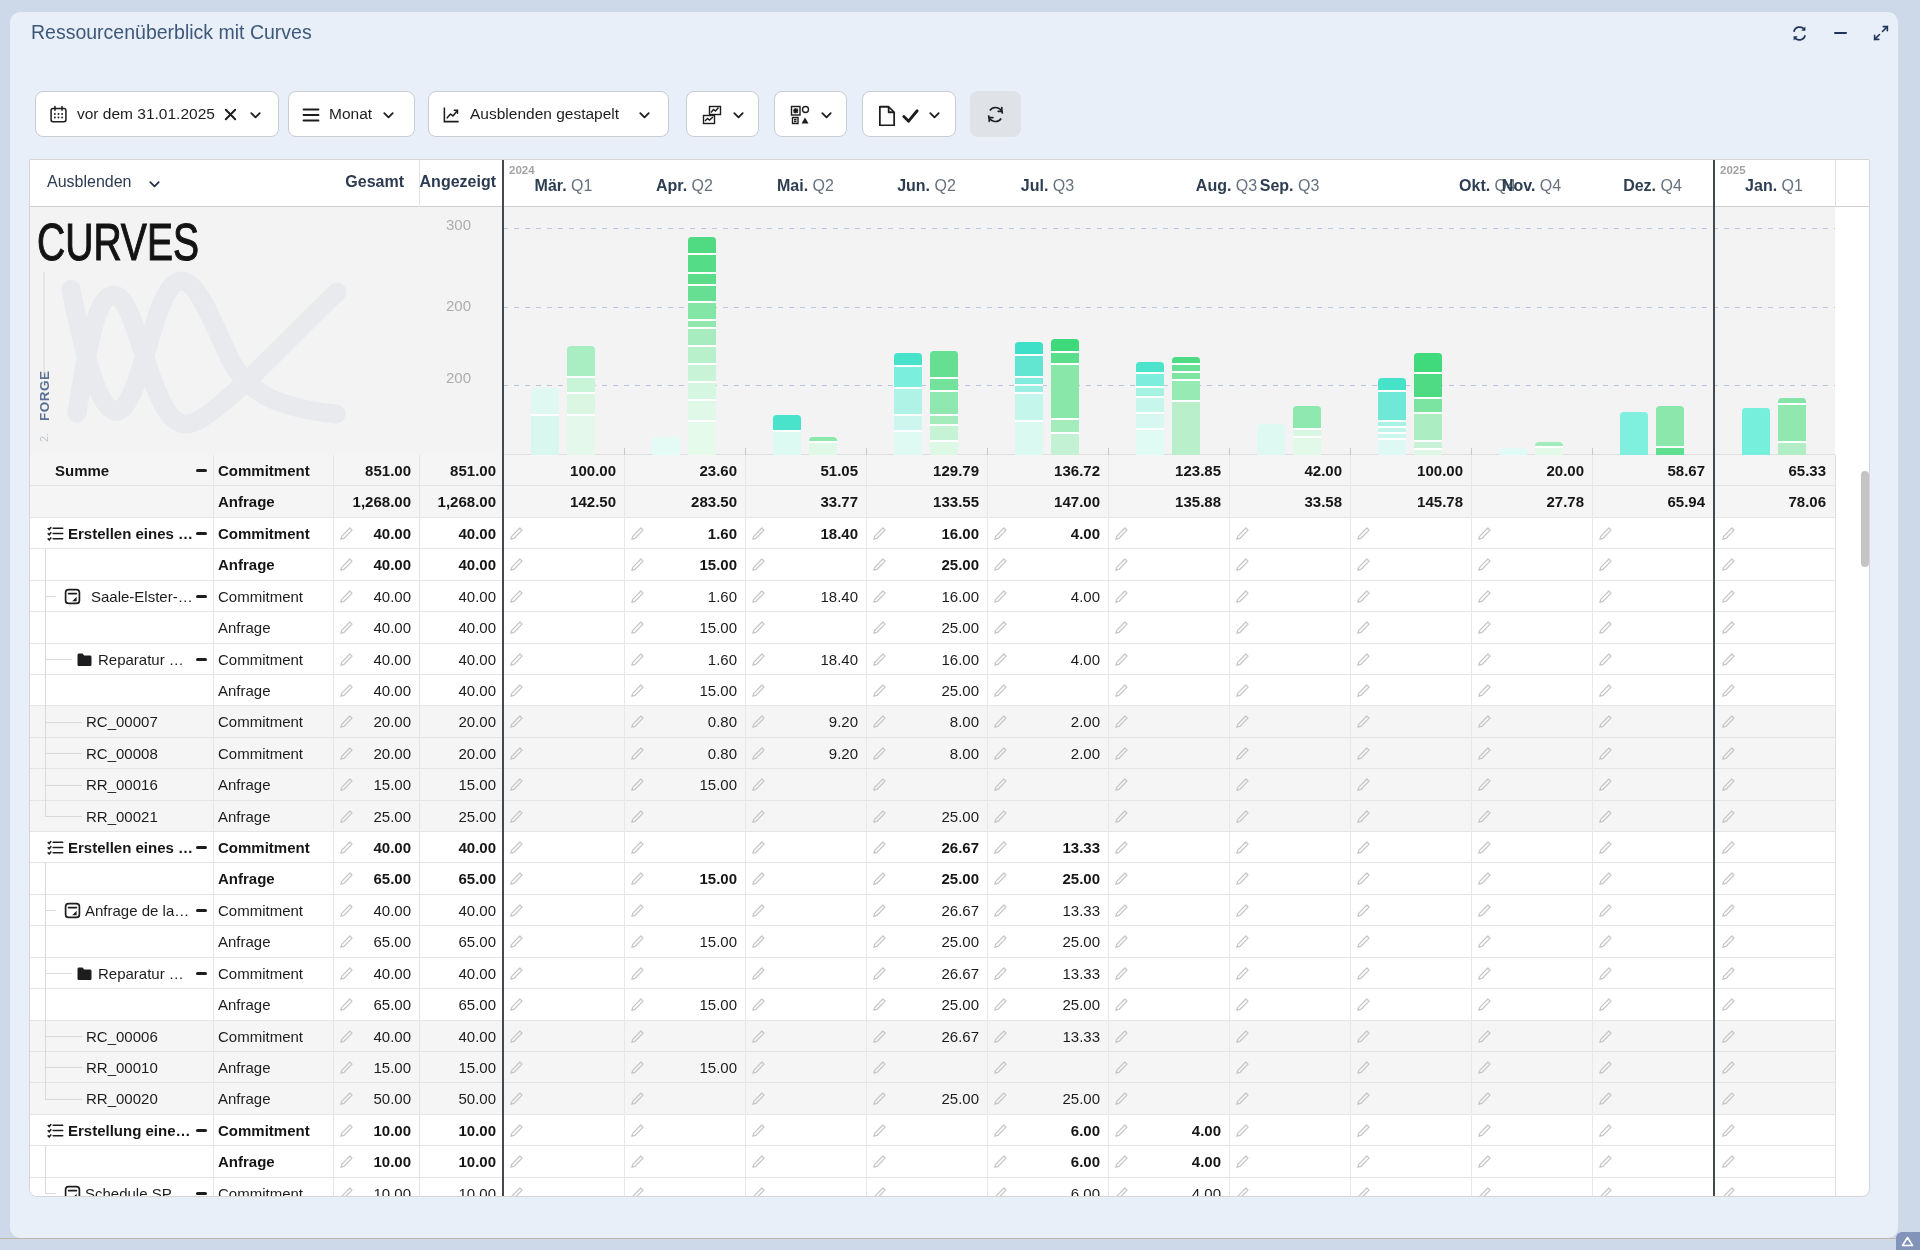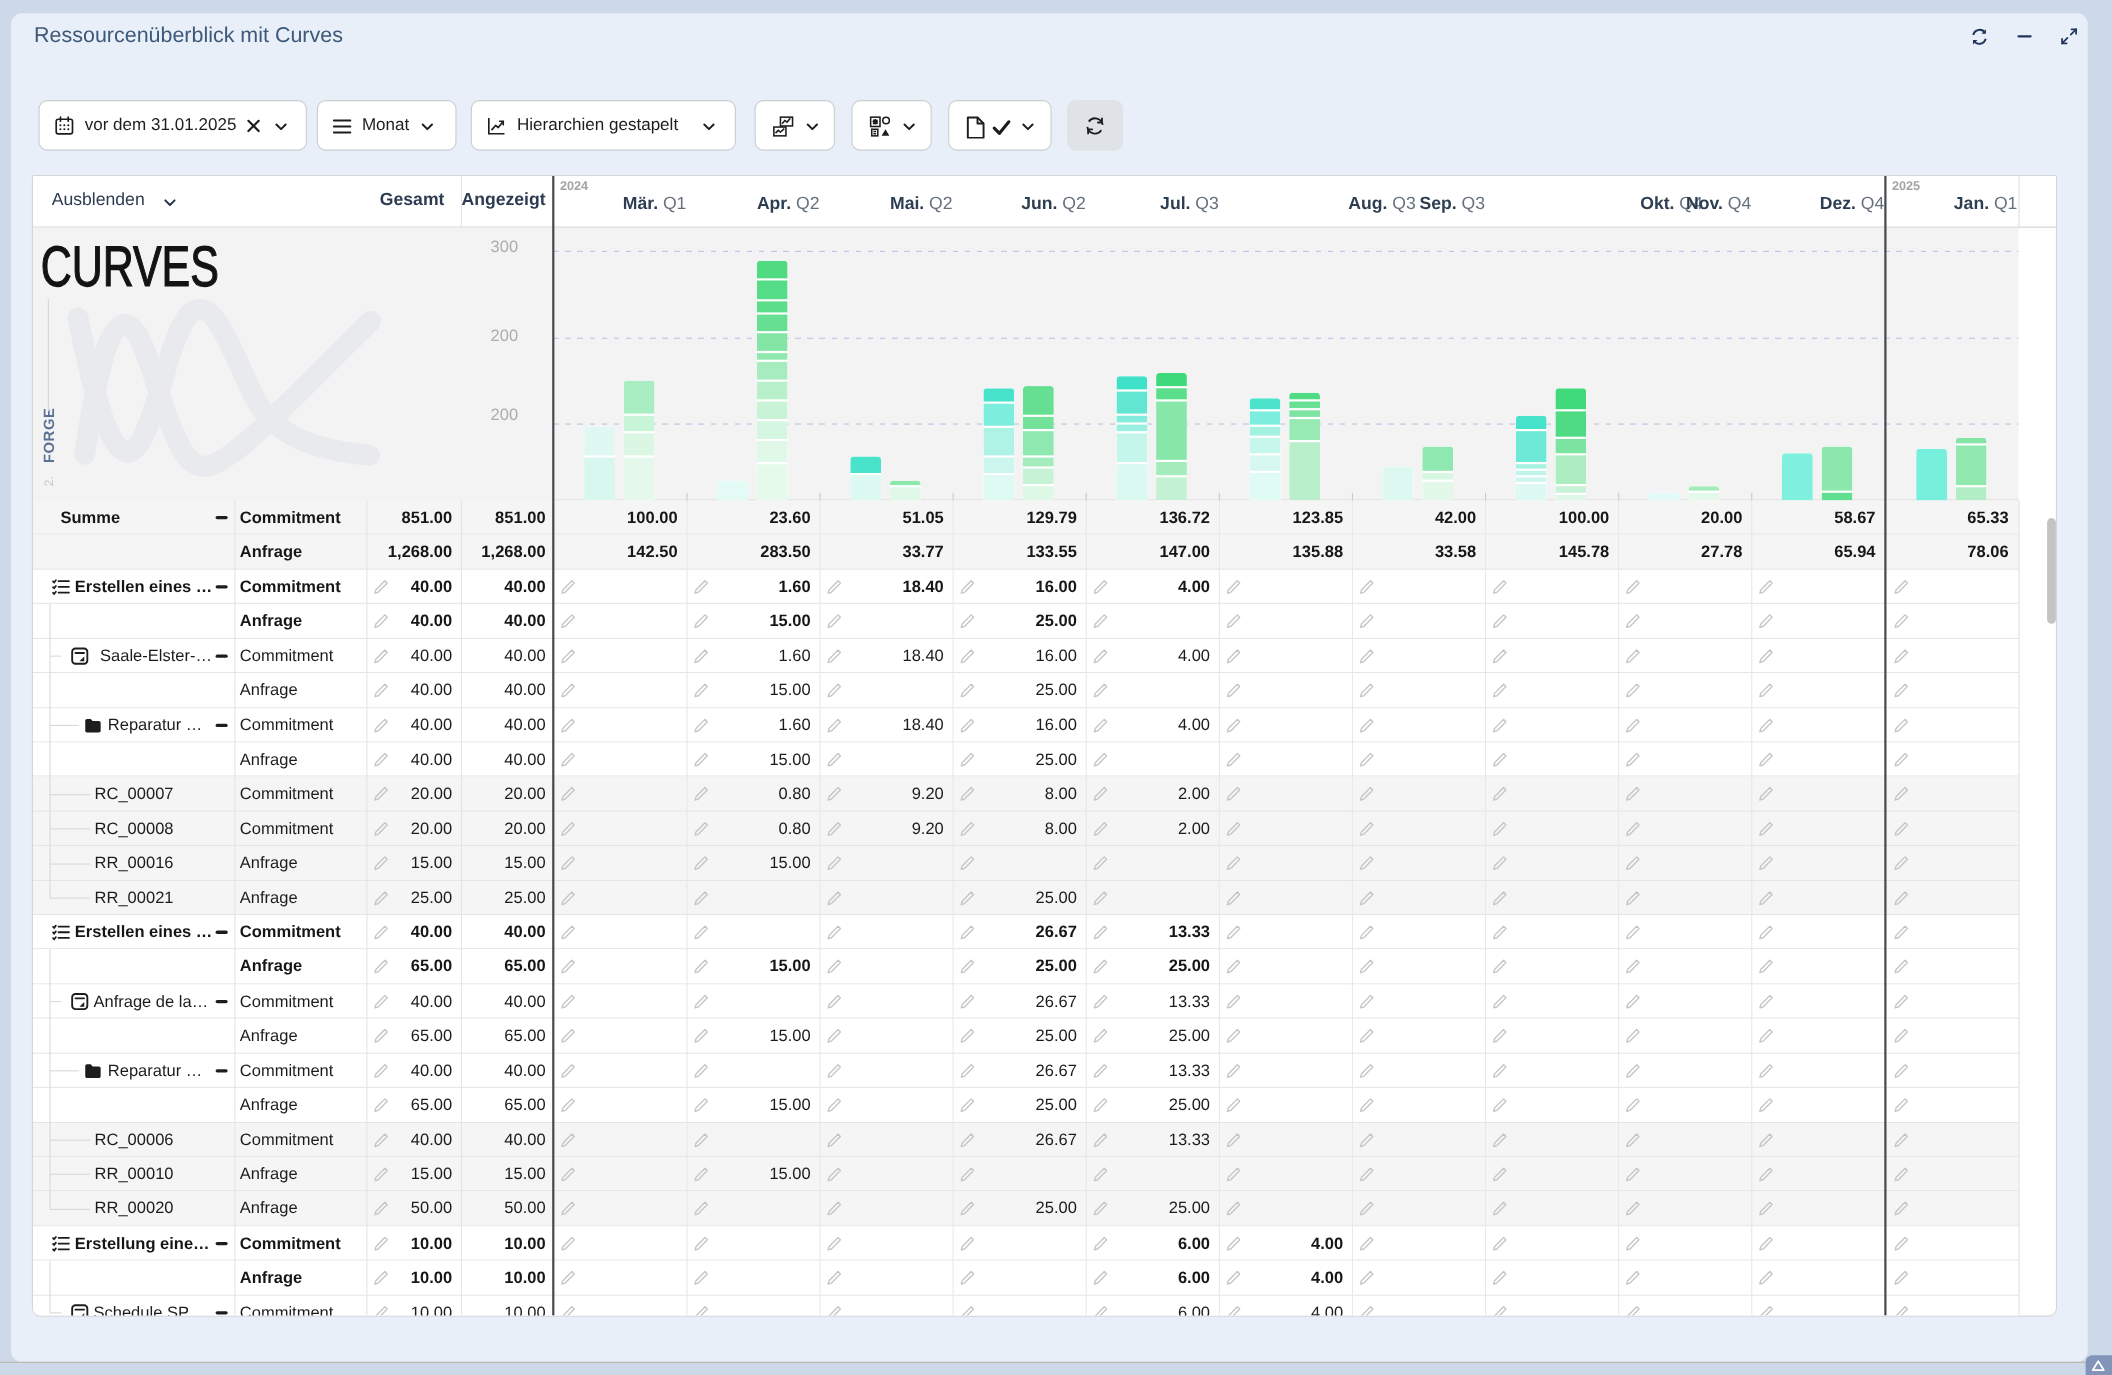--- a/index.html
+++ b/index.html
@@ -3,21 +3,21 @@
 *{margin:0;padding:0;box-sizing:border-box}
 html,body{width:1920px;height:1250px;overflow:hidden;font-family:"Liberation Sans",sans-serif}
 body{background:#cdd8e9;position:relative}
 .card{position:absolute;left:10px;top:12px;width:1888px;height:1226px;background:#e9eff8;border-radius:10px}
 .title{position:absolute;left:31px;top:21px;font-size:19.5px;color:#3d5878}
 .btn{position:absolute;top:91px;height:46px;background:#fff;border:1px solid #c9cdd2;border-radius:8px;color:#1d1d1f;font-size:16px}
 .btn .lbl{position:absolute;top:0;height:44px;line-height:44px;white-space:nowrap;font-size:15.5px}
 .tbl{position:absolute;left:29px;top:159px;width:1841px;height:1038px;background:#fff;border:1px solid #d5d5d5;border-radius:2px 2px 8px 8px;overflow:hidden}
 .tin{position:absolute;left:0;top:0;width:1839px;height:1036px}
 .hdr{position:absolute;left:0;top:0;width:1839px;height:47px;border-bottom:1px solid #cfcfcf;background:#fff}
-.mh{position:absolute;top:17px;text-align:right;font-size:16px;color:#66717e}
+.mh{position:absolute;top:17px;text-align:center;font-size:16px;color:#66717e}
 .mh b{color:#2d3e52}
 .yr{position:absolute;top:4px;font-size:11.5px;font-weight:bold;color:#a3a3a3}
 .chart{position:absolute;left:0;top:47px;width:1805px;height:248px;background:#f3f3f4;border-bottom:1px solid #dedede}
 .bar{position:absolute;width:28px;background:#fff;border-radius:3.5px 3.5px 0 0;overflow:hidden}
 .ylab{z-index:2;position:absolute;left:370px;width:71px;text-align:right;font-size:15px;color:#adadad;height:20px;line-height:20px}
 .row{position:absolute;left:0;width:1805px;background:#fff;border-bottom:1px solid #e4e4e4;font-size:15px;color:#1c1c1e}
 .row.g{background:#f5f5f5}
 .nm,.ty{position:absolute;white-space:nowrap}
 .v{position:absolute;text-align:right}
 .b{font-weight:bold;color:#161617}
@@ -75,21 +75,21 @@
     </svg>
   </div>
 <div class="btn" style="left:428px;width:241px">
     <svg style="position:absolute;left:13px;top:13px" width="19" height="19" viewBox="0 0 20 20">
       <g fill="none" stroke="#1d1d1f" stroke-width="1.6">
         <path d="M2.5 2.5v15h15"></path>
         <path d="M5.5 13.5 9 9.5l2.5 2L16 6" stroke-linecap="round" stroke-linejoin="round"></path>
         <path d="M13 5.5h3.3V8.8" stroke-linecap="round"></path>
       </g>
     </svg>
-    <span class="lbl" style="left:41px">Hierarchien gestapelt</span>
+    <span class="lbl" style="left:41px">Ausblenden gestapelt</span>
     <svg style="position:absolute;left:208px;top:16px" width="15" height="15" viewBox="0 0 16 16">
       <path d="M3.5 5.5 8 10l4.5-4.5" fill="none" stroke="#1d1d1f" stroke-width="1.9" stroke-linecap="round" stroke-linejoin="round"></path>
     </svg>
   </div>
 <div class="btn" style="left:686px;width:73px">
     <svg style="position:absolute;left:14px;top:12px" width="22" height="22" viewBox="0 0 22 22">
       <g fill="none" stroke="#1d1d1f" stroke-width="1.4">
         <rect x="8.5" y="2.5" width="11" height="8"></rect>
         <path d="M10 8.5l2.5-3 2 1.5 3-3.5"></path>
         <rect x="2.5" y="11.5" width="11" height="8"></rect>

